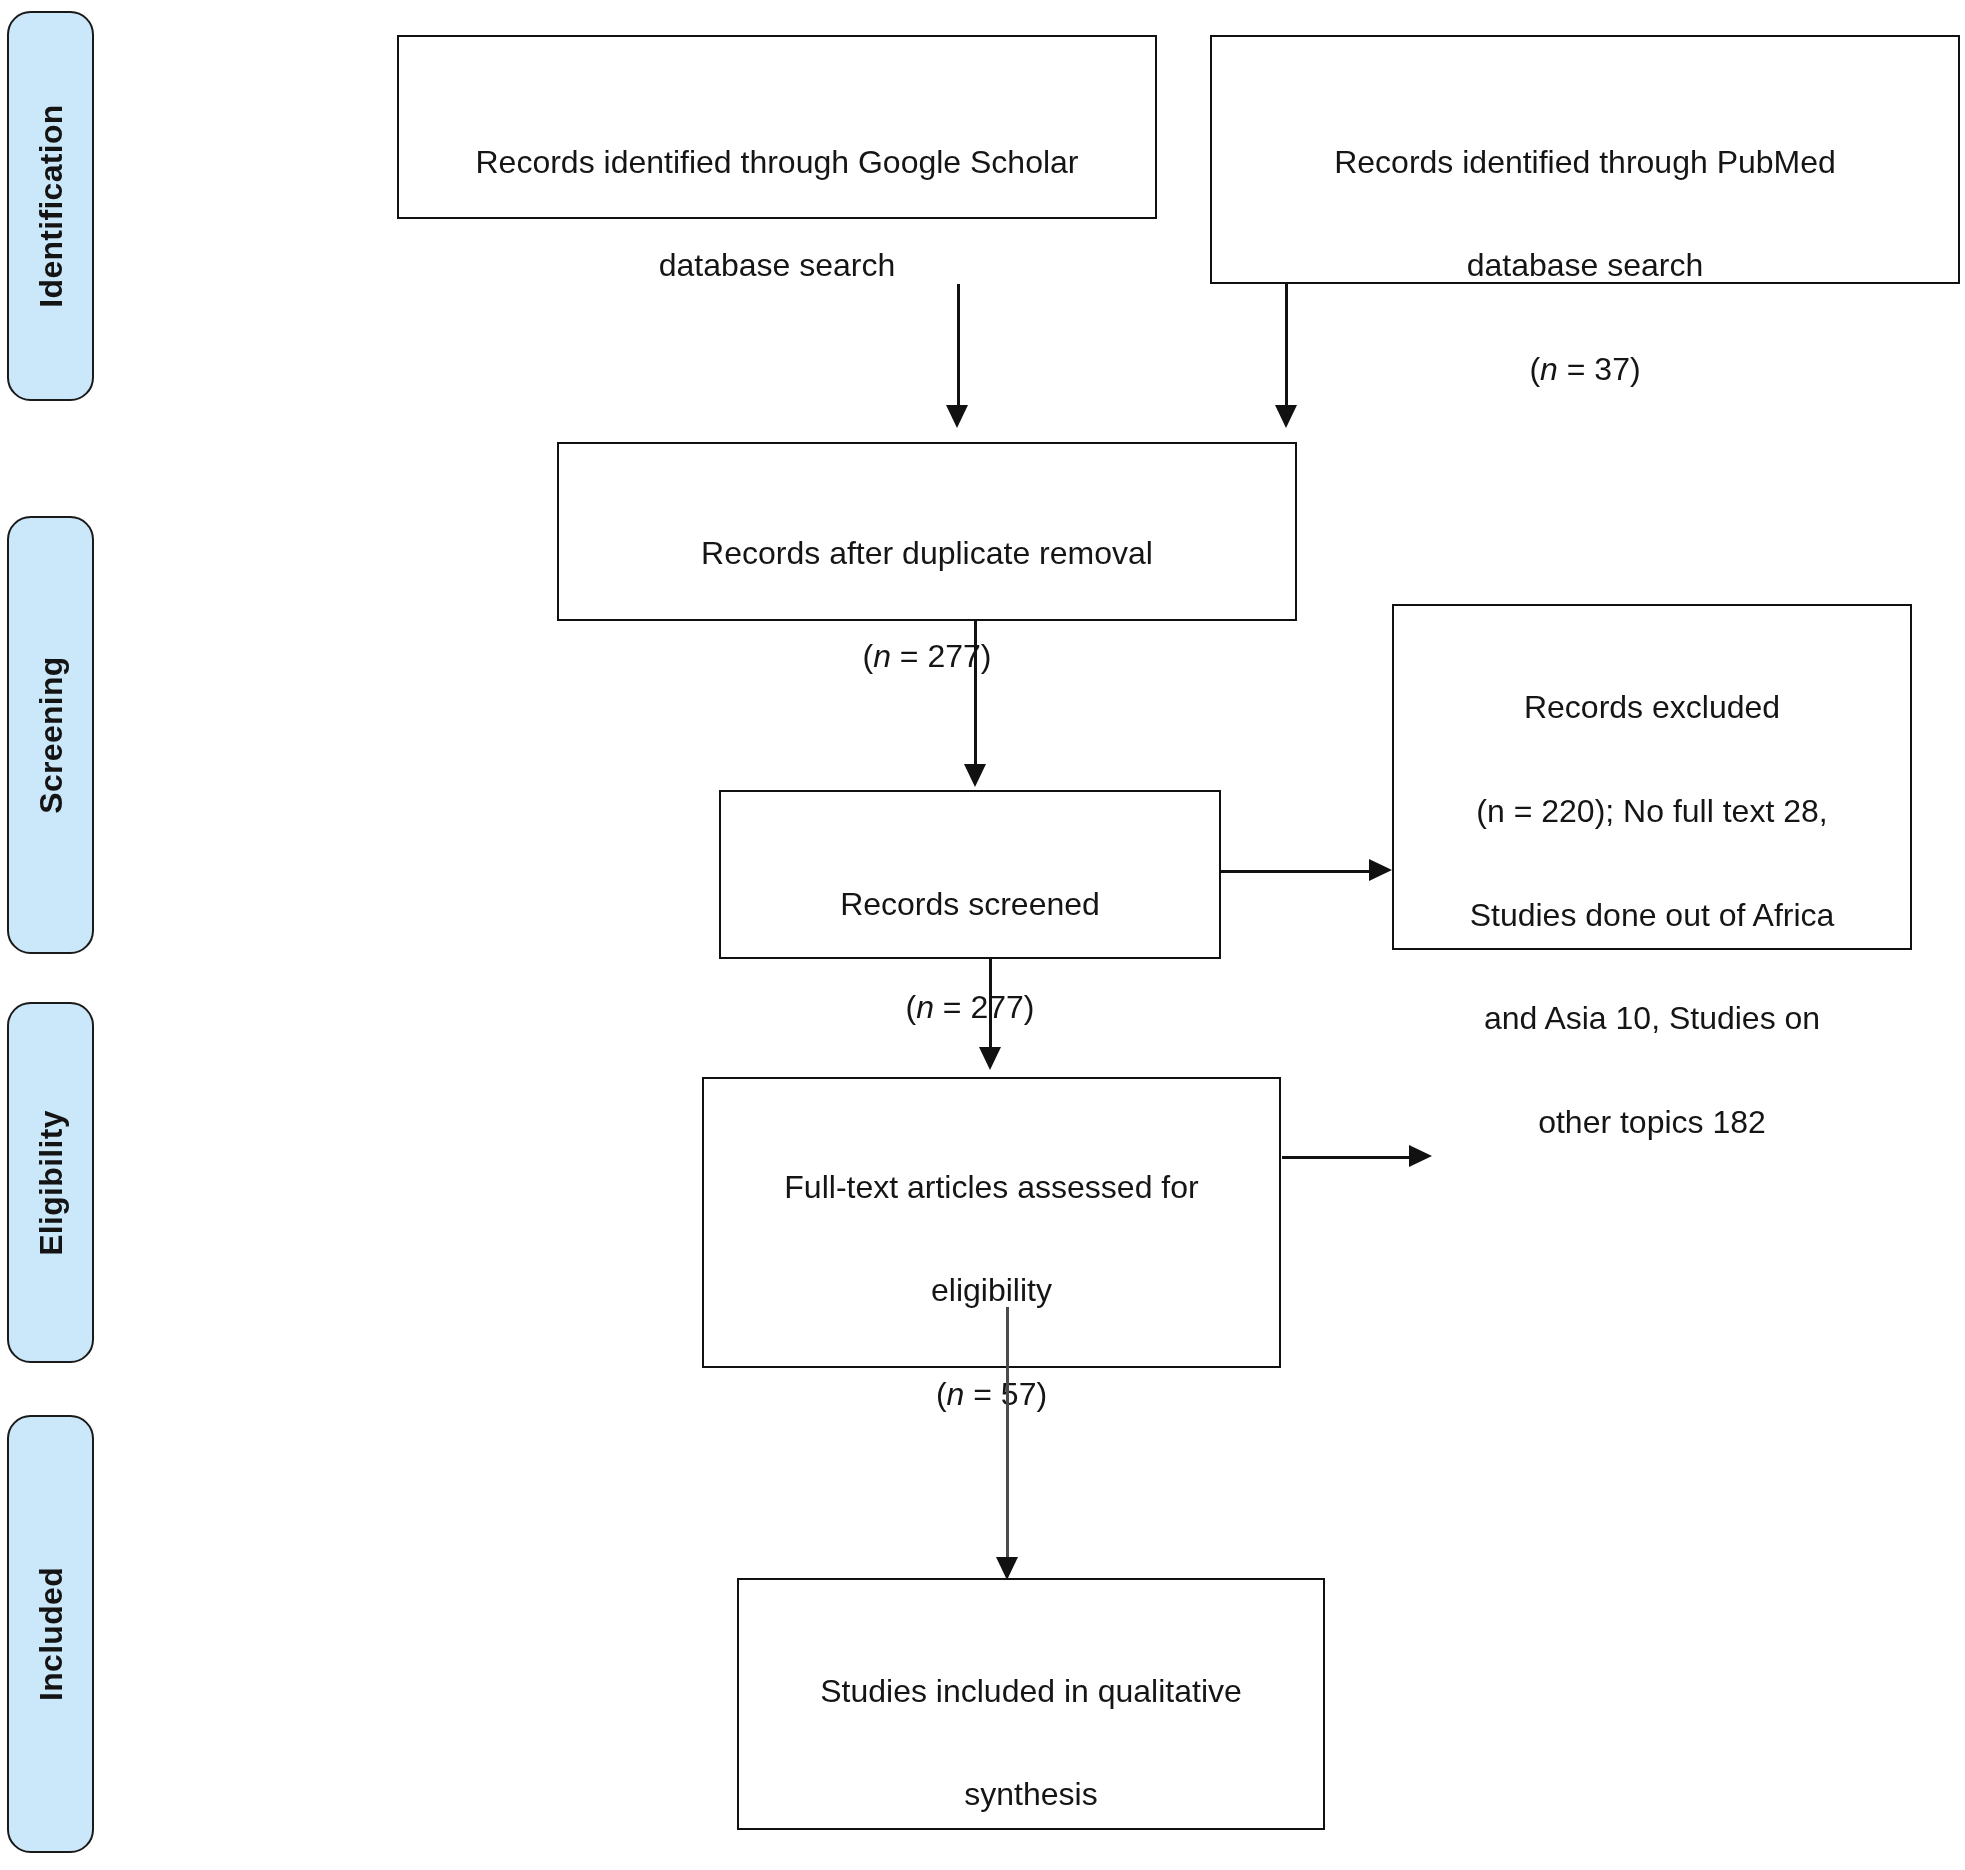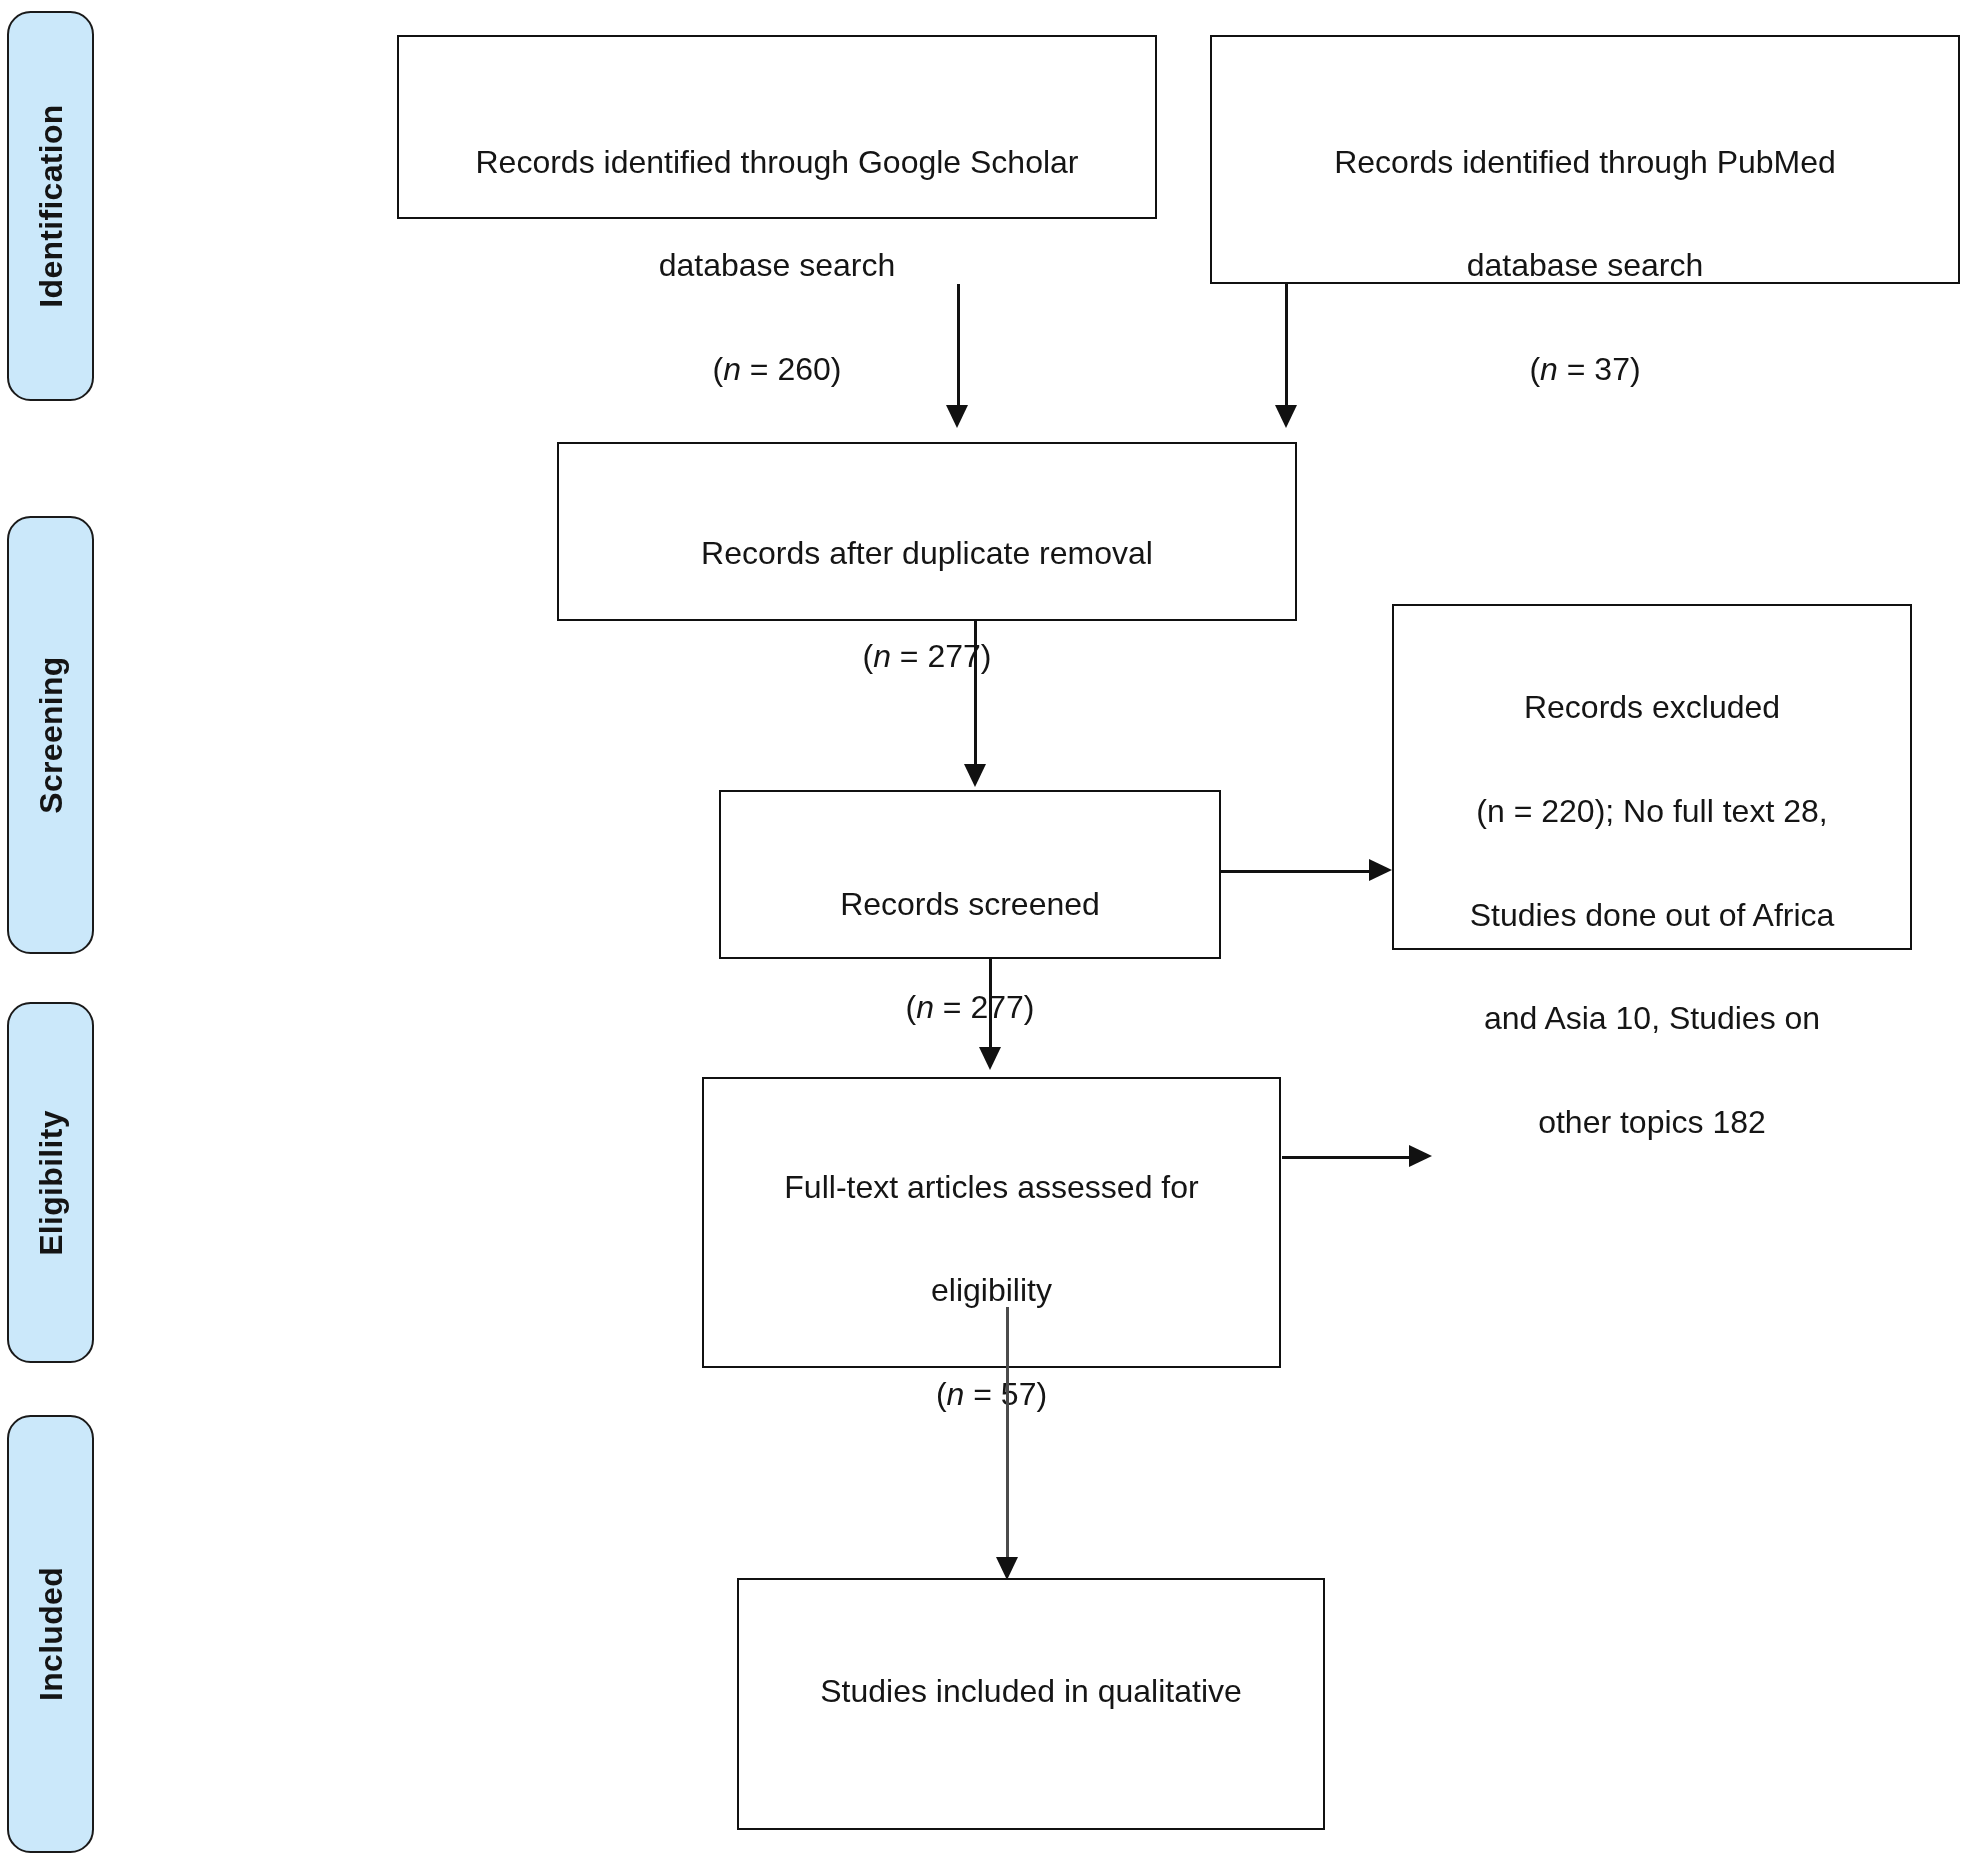--- a/index.html
+++ b/index.html
@@ -108,21 +108,20 @@
   </div>
 
   <div class="phase-pill" style="left:7.2px; top:1415px; width:87px; height:438px;">
     <span class="phase-text">Included</span>
   </div>
 
   <div class="flow-box" style="left:397px; top:35px; width:760px; height:184px;">
     <div class="box-text" style="padding-top:48px;">
       <div>Records identified through Google Scholar</div>
       <div>database  search</div>
-      <div><span>(</span><em>n</em><span> = 260)</span></div>
     </div>
   </div>
 
   <div class="flow-box" style="left:1210px; top:35px; width:750px; height:249px;">
     <div class="box-text" style="padding-top:48px;">
       <div>Records identified through PubMed</div>
       <div>database  search</div>
       <div><span>(</span><em>n</em><span> = 37)</span></div>
     </div>
   </div>
@@ -177,18 +176,19 @@
 
   <div class="hline" style="left:1282px; top:1156px; width:129px;"></div>
   <div class="arrow-right" style="left:1409px; top:1145px;"></div>
 
   <div class="vline soft" style="left:1006px; top:1307px; height:256px;"></div>
   <div class="arrow-down" style="left:996px; top:1557px;"></div>
 
   <div class="flow-box" style="left:737px; top:1578px; width:588px; height:252px;">
     <div class="box-text" style="padding-top:34px;">
       <div>Studies included in qualitative</div>
+      <div>synthesis</div>
       
     </div>
   </div>
 
 </div>
 
 
 </body></html>

